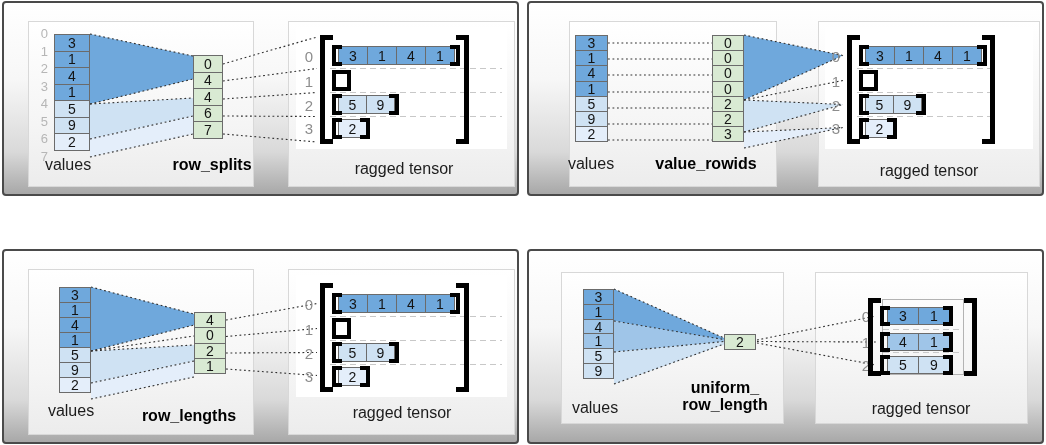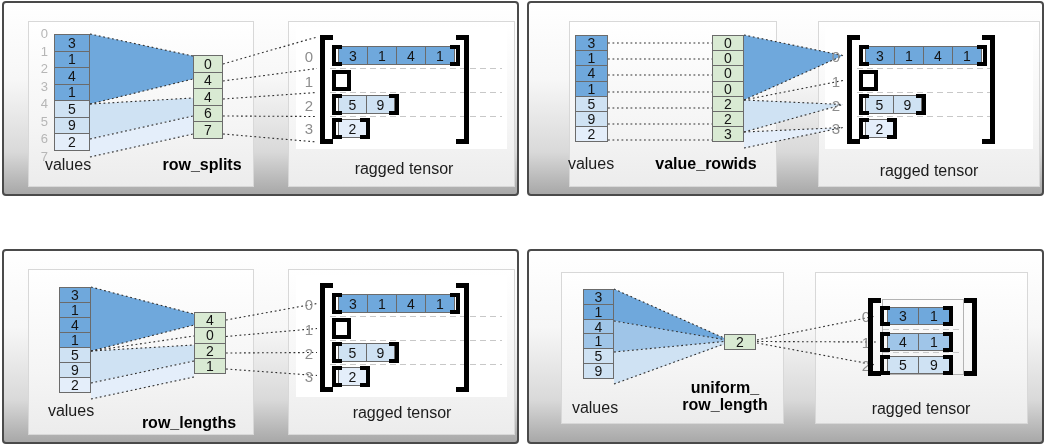--- a/index.html
+++ b/index.html
@@ -95,21 +95,21 @@
     <div class="cell t-pale">2</div>
   </div>
   <div class="col gcol">
     <div class="cell t-green">0</div>
     <div class="cell t-green">4</div>
     <div class="cell t-green">4</div>
     <div class="cell t-green">6</div>
     <div class="cell t-green">7</div>
   </div>
   <div class="lbl" style="left:64px;top:153px">values</div>
-  <div class="lbl b" style="left:198px;top:153px">row_splits</div>
+  <div class="lbl b" style="left:208px;top:153px">row_splits</div>
   <div class="lbl" style="left:400px;top:157px">ragged tensor</div>
   <div class="ridx" style="left:305px;top:52.5px">0</div>
   <div class="ridx" style="left:305px;top:77.5px">1</div>
   <div class="ridx" style="left:305px;top:101.5px">2</div>
   <div class="ridx" style="left:305px;top:124.5px">3</div>
   <div class="trow" style="left:334px;top:43px">
     <div class="cell t-dark w30">3</div>
     <div class="cell t-dark w30">1</div>
     <div class="cell t-dark w30">4</div>
     <div class="cell t-dark w30">1</div>
@@ -252,21 +252,21 @@
     <div class="cell t-light">9</div>
     <div class="cell t-pale">2</div>
   </div>
   <div class="col gcol">
     <div class="cell t-green">4</div>
     <div class="cell t-green">0</div>
     <div class="cell t-green">2</div>
     <div class="cell t-green">1</div>
   </div>
   <div class="lbl" style="left:67px;top:151px">values</div>
-  <div class="lbl b" style="left:185px;top:163px">row_lengths</div>
+  <div class="lbl b" style="left:185px;top:156px">row_lengths</div>
   <div class="lbl" style="left:398px;top:153px">ragged tensor</div>
   <div class="ridx" style="left:305px;top:52.5px">0</div>
   <div class="ridx" style="left:305px;top:77.5px">1</div>
   <div class="ridx" style="left:305px;top:101.5px">2</div>
   <div class="ridx" style="left:305px;top:124.5px">3</div>
   <div class="trow" style="left:334px;top:43px">
     <div class="cell t-dark w30">3</div>
     <div class="cell t-dark w30">1</div>
     <div class="cell t-dark w30">4</div>
     <div class="cell t-dark w30">1</div>

